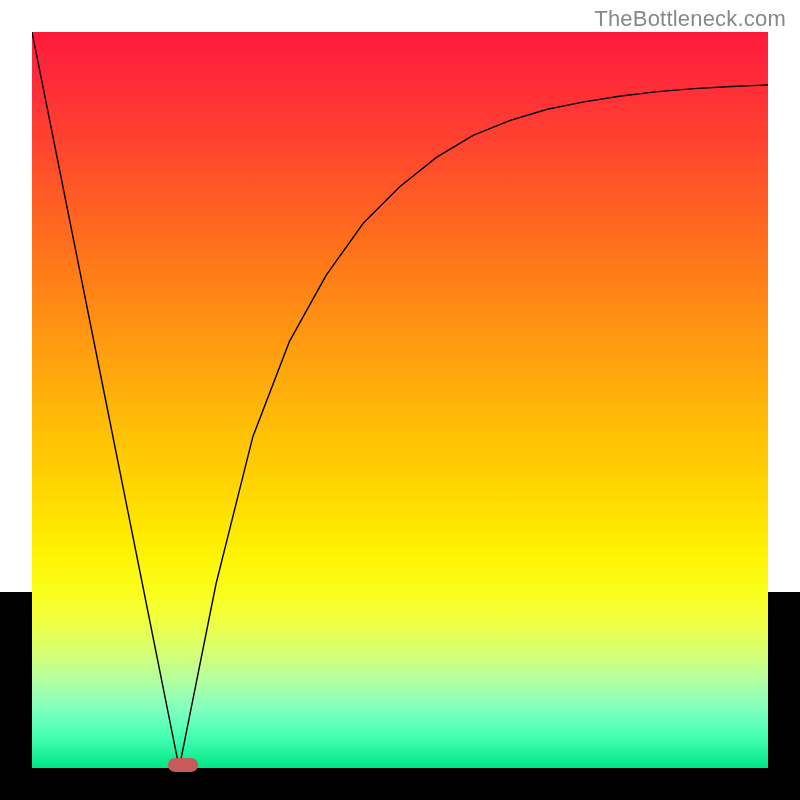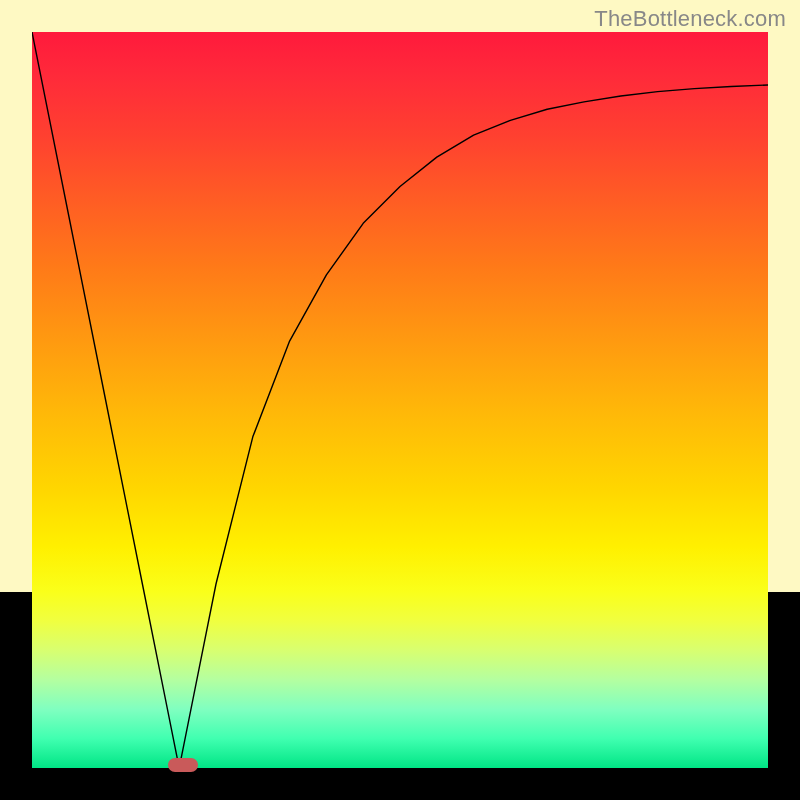--- a/index.html
+++ b/index.html
@@ -6,21 +6,21 @@
   body {
     width: 800px;
     height: 800px;
     background: #000;
     position: relative;
     font-family: Arial, sans-serif;
   }
   .outer {
     width: 800px;
     height: 592px;
-    background: #fef9c3;
+    background: #ffffff;
     position: relative;
   }
   .plot {
     position: absolute;
     left: 32px;
     top: 32px;
     width: 736px;
     height: 736px;
     background: linear-gradient(to bottom,
       #ff1a3c 0%,

